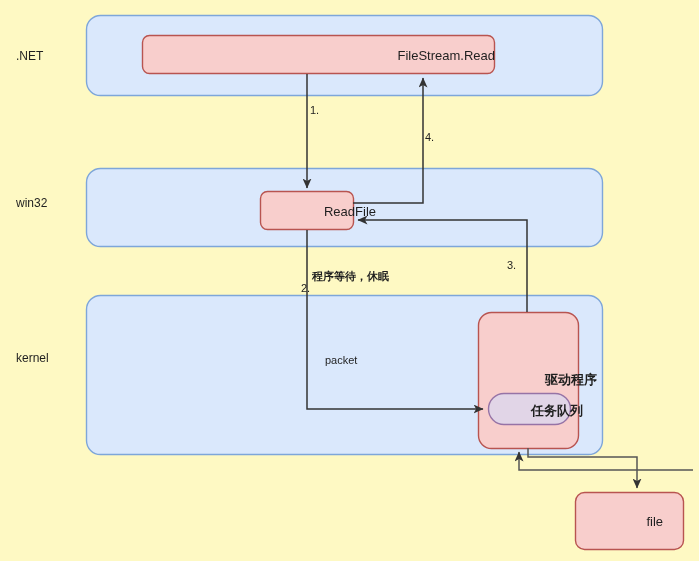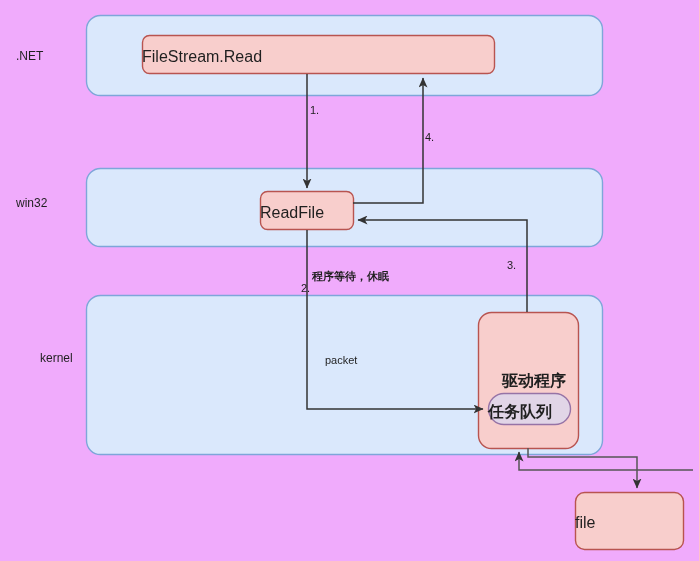--- a/index.html
+++ b/index.html
@@ -7,21 +7,21 @@
     padding: 0;
     background: #ffffff;
   }
   body {
     font-family: "Liberation Sans", "DejaVu Sans", sans-serif;
   }
   #canvas {
     position: relative;
     width: 699px;
     height: 561px;
-    background: #f0abfc;
+    background: #fef9c3;
     overflow: hidden;
   }
   svg.layer {
     position: absolute;
     left: 0;
     top: 0;
     width: 699px;
     height: 561px;
     overflow: visible;
   }
@@ -30,24 +30,24 @@
 
   .lane-label {
     position: absolute;
     font-size: 12px;
     color: #1f1f1f;
     white-space: nowrap;
     z-index: 4;
   }
   .node-text {
     position: absolute;
-    font-size: 16px;
+    font-size: 13px;
     color: #1f1f1f;
     white-space: nowrap;
-    text-align: left;
+    text-align: right;
     z-index: 4;
     pointer-events: none;
   }
   .edge-label {
     position: absolute;
     font-size: 11px;
     color: #1f1f1f;
     white-space: nowrap;
     z-index: 4;
   }
@@ -100,26 +100,26 @@
 
     <path d="M307,230 L307,409 L483,409" fill="none" stroke="#333333" stroke-width="1.5" marker-end="url(#arrowEnd)"></path>
 
     <path d="M528,448 L528,457 L637,457 L637,488" fill="none" stroke="#555555" stroke-width="1.5" marker-end="url(#arrowEnd)"></path>
 
     <path d="M693,470 L519,470 L519,452" fill="none" stroke="#555555" stroke-width="1.5" marker-end="url(#arrowEnd)"></path>
   </svg>
 
   <div class="lane-label" style="left:16px; top:49px;">.NET</div>
   <div class="lane-label" style="left:16px; top:196px;">win32</div>
-  <div class="lane-label" style="left:16px; top:351px;margin-left:24px;">kernel</div>
+  <div class="lane-label" style="left:16px; top:351px;">kernel</div>
 
   <div class="node-text" style="left:142px; top:48px; width:353px;">FileStream.Read</div>
   <div class="node-text" style="left:260px; top:204px; width:116px;">ReadFile</div>
   <div class="node-text cjk" style="left:478px; top:371px; width:95px;padding-left:24px;">驱动程序</div>
-  <div class="node-text cjk" style="left:488px; top:402px; width:83px;">任务队列</div>
+  <div class="node-text cjk" style="left:488px; top:402px; width:83px;padding-left:12px;">任务队列</div>
   <div class="node-text" style="left:575px; top:514px; width:88px;">file</div>
 
   <div class="edge-label" style="left:310px; top:104px;">1.</div>
   <div class="edge-label" style="left:425px; top:131px;">4.</div>
   <div class="edge-label" style="left:507px; top:259px;">3.</div>
   <div class="edge-label cjk" style="left:312px; top:269px;">程序等待，休眠</div>
   <div class="edge-label" style="left:301px; top:282px;">2.</div>
   <div class="edge-label" style="left:325px; top:354px;">packet</div>
 
   <div class="hit" style="left:142px; top:35px; width:353px; height:39px;"></div>

